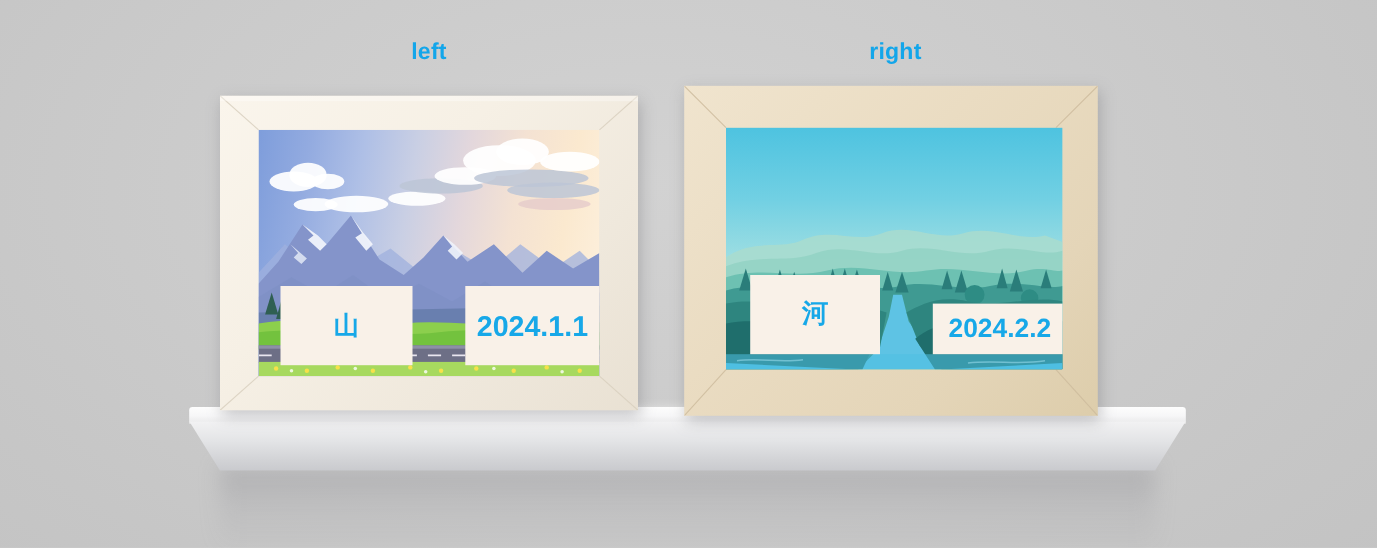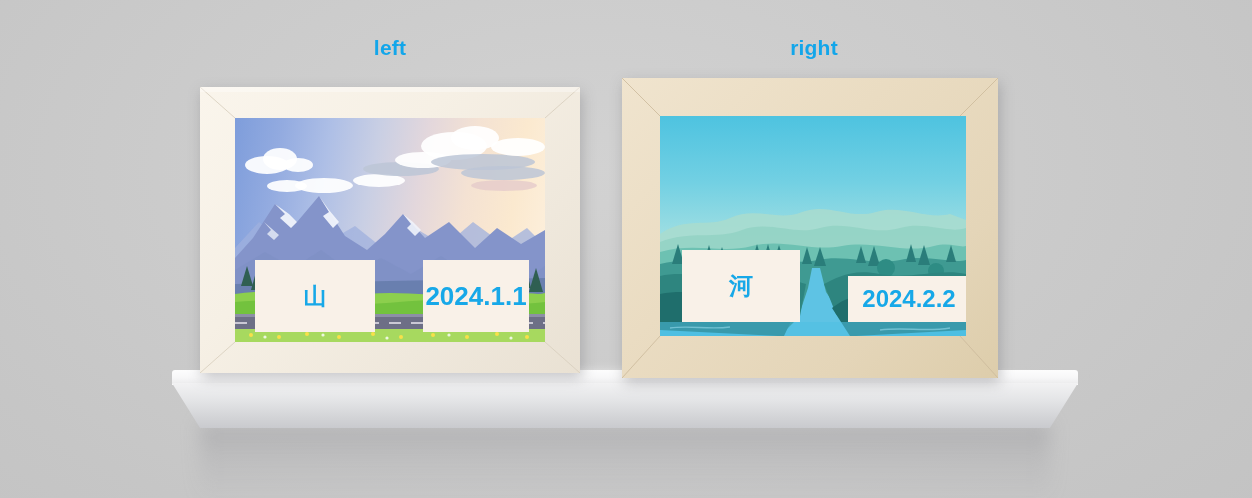--- a/index.html
+++ b/index.html
@@ -188,21 +188,21 @@
   }
   .ovl-gap { background: transparent; }
 
   #ovl-left {
     left: 20px;
     bottom: 10px;
     width: 290px;
     height: 72px;
   }
   #ovl-left .ovl-box { width: 120px; font-size: 23px; }
-  #ovl-left .ovl-box.date { width: 106px; font-size: 26px; }
+  #ovl-left .ovl-box.date { width: 122px; font-size: 26px; }
   #ovl-left .ovl-gap { width: 48px; }
 
   #ovl-right {
     left: 22px;
     bottom: 14px;
     width: 288px;
     height: 72px;
   }
   #ovl-right .ovl-box { width: 118px; font-size: 24px; }
   #ovl-right .ovl-box.date { width: 122px; font-size: 24px; margin-top: 26px; }

